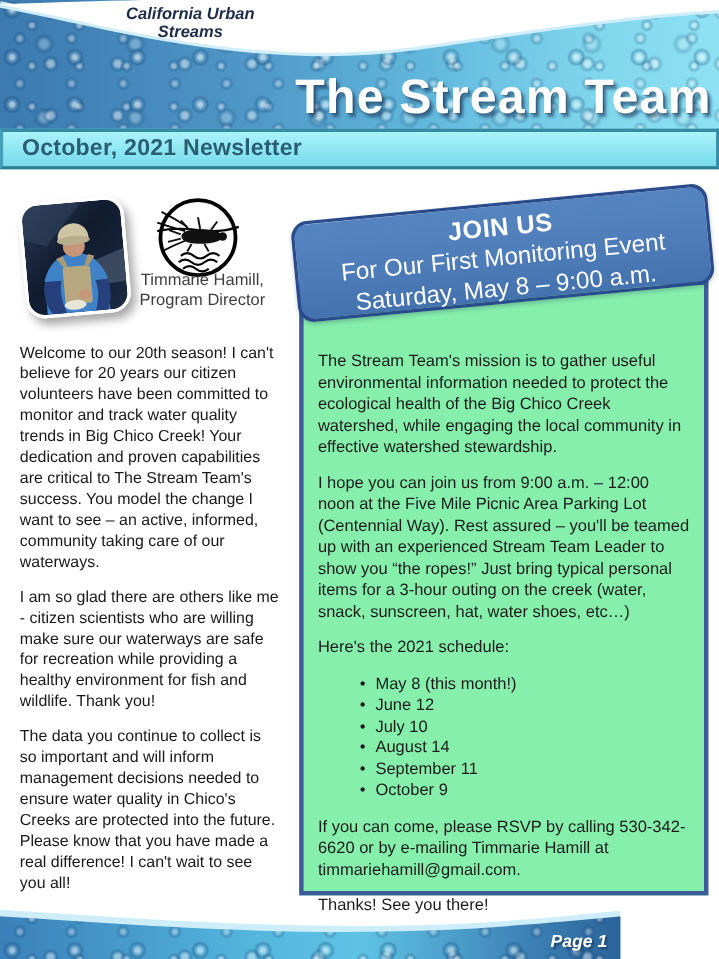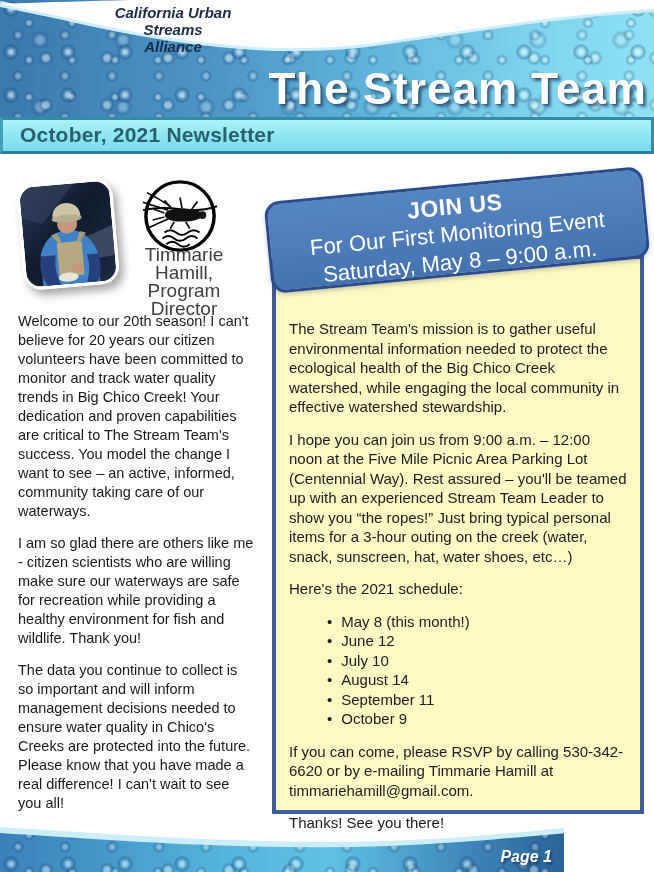--- a/index.html
+++ b/index.html
@@ -35,29 +35,29 @@
       background:linear-gradient(180deg,#abf2fa 0%,#8ce6f2 55%,#79dbee 100%);
       color:#2a5e72;font-weight:bold;font-size:21px;line-height:30px;padding-left:17px;letter-spacing:.2px;}
 
   
   .photo{position:absolute;left:20px;top:181px;width:96px;height:106px;transform:rotate(-5deg);
          border:3px solid #fff;border-radius:18px;overflow:hidden;
          box-shadow:4px 6px 9px rgba(0,0,0,.35);}
   .photo svg{display:block;}
   .logo{position:absolute;left:141px;top:177px;width:78px;height:78px;}
   .director{position:absolute;left:116px;top:246px;width:136px;text-align:center;
-            font-size:19px;line-height:18px;color:#3e3e3e;}
+            font-size:15px;line-height:18px;color:#3e3e3e;}
   .letter{position:absolute;left:18px;top:312px;width:237px;
           font-size:14.5px;line-height:19px;color:#191919;}
   .letter p{margin:0 0 13px 0;}
   .signature{margin-top:19px !important;}
 
   
   .info-box{position:absolute;left:272px;top:255px;width:372px;height:559px;
-            border:4px solid #3c5d99;background:#fef9c3;padding:60px 13px 0 13px;
+            border:4px solid #3c5d99;background:#86efac;padding:60px 13px 0 13px;
             font-size:15px;line-height:19.5px;color:#1c1c1c;}
   .info-box p{margin:0 0 13px 0;}
   .schedule{list-style:none;margin:0 0 13px 0;padding:0 0 0 38px;}
   .schedule li{margin:0;}
   .schedule li::before{content:"•";margin-right:9px;}
   .join-banner{position:absolute;left:267px;top:184px;width:380px;height:92px;
       transform:rotate(-5.5deg);transform-origin:50% 50%;
       background:linear-gradient(180deg,#5585c0 0%,#4e7cb8 55%,#4372ae 100%);
       border:3px solid #2a4b8c;border-radius:15px;color:#ffffff;text-align:center;
       padding-top:5px;box-shadow:0 2px 4px rgba(20,40,80,.25);}
@@ -86,21 +86,20 @@
 <div class="page">
 
   <header class="header">
     <div class="water"></div>
     <svg class="wave-top" viewBox="0 0 654 117" preserveAspectRatio="none" aria-hidden="true">
       <path d="M0,4 C20,8 45,13 72,19 C165,40 270,57 375,43 C480,28 565,14 654,9" fill="none" stroke="#cfeef9" stroke-width="6"></path>
       <path d="M0,4 C50,2 90,1 130,0 L654,0 L654,9 C565,14 480,28 375,43 C270,57 165,40 72,19 C45,13 20,8 0,4 Z" fill="#ffffff"></path>
     </svg>
     <div class="org">
       <div>California Urban Streams</div>
-      <div>Alliance</div>
     </div>
     <div class="title">The Stream Team</div>
   </header>
 
   <div class="issue-banner">
     <span>October, 2021 Newsletter</span>
   </div>
 
   <div class="photo">
     <svg width="90" height="100" viewBox="0 0 90 100" aria-hidden="true">

